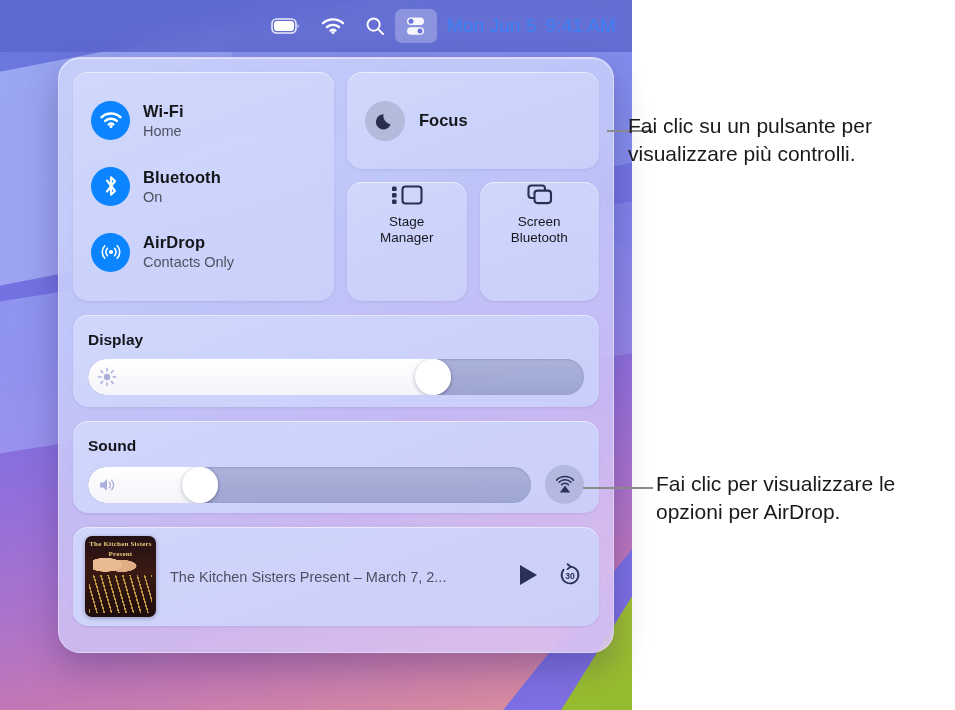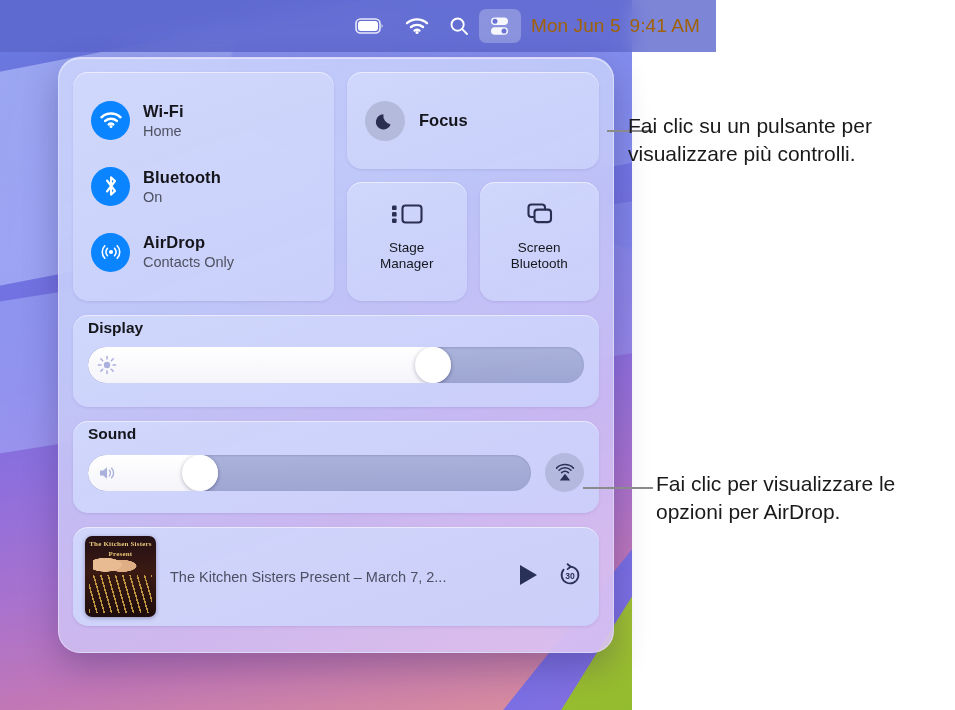--- a/index.html
+++ b/index.html
@@ -55,25 +55,25 @@
   }
   #desktop .wedge-green {
     position: absolute; right: -6px; bottom: 0px;
     width: 120px; height: 150px;
     background: linear-gradient(160deg, #a8c434 0%, #93bb2e 100%);
     clip-path: polygon(36% 100%, 100% 18%, 100% 100%);
   }
 
   
   #menubar {
-    position: absolute; left: 0; top: 0; width: 716px; height: 52px;
+    position: absolute; left: 0; top: 0; width: 632px; height: 52px;
     background: rgba(92,102,205,.80);
     display: flex; align-items: center; justify-content: flex-end;
     padding-right: 16px; gap: 0px;
-    color: #a16207;
+    color: #3b82f6;
     backdrop-filter: blur(10px);
   }
   #menubar .mb-item {
     display: flex; align-items: center; justify-content: center;
     height: 34px; padding: 0 10px; border-radius: 7px;
   }
   #menubar .mb-item.active { background: rgba(255,255,255,.26); }
   #menubar .mb-clock {
     font-size: 19px; letter-spacing: .1px; white-space: nowrap;
     padding-left: 10px; display:flex; gap: 9px;
@@ -121,30 +121,30 @@
   .focus-icon {
     width: 40px; height: 40px; border-radius: 50%;
     background: rgba(150,155,180,.46);
     display: flex; align-items: center; justify-content: center;
   }
   .focus-label { font-size: 16.5px; font-weight: bold; color: #15161c; }
 
   .mini-row { flex: 1; display: flex; gap: 13px; }
   .mini-tile {
     flex: 1; display: flex; flex-direction: column;
-    align-items: center; justify-content: center; gap: 9px;
+    align-items: center; justify-content: flex-start; gap: 2px;
     padding-bottom: 10px;
   }
   .mini-label {
     font-size: 13.5px; color: #16171d; text-align: center;
     line-height: 1.22; font-weight: normal;
   }
 
   
-  .slider-tile { height: 92px; padding: 4px 15px 14px 15px; display: flex; flex-direction: column; }
+  .slider-tile { height: 92px; padding: 16px 15px 14px 15px; display: flex; flex-direction: column; }
   .slider-title { font-size: 15.5px; font-weight: bold; color: #15161c; margin-bottom: 10px; }
   .slider-line { display: flex; align-items: center; gap: 14px; }
   .slider {
     position: relative; height: 36px; border-radius: 18px;
     background: linear-gradient(180deg, rgba(150,160,200,.62), rgba(135,146,190,.68));
     box-shadow: 0 1px 2px rgba(40,35,90,.16) inset;
     flex: 1; overflow: hidden;
   }
   .slider-fill {
     position: absolute; left: 0; top: 0; bottom: 0;

